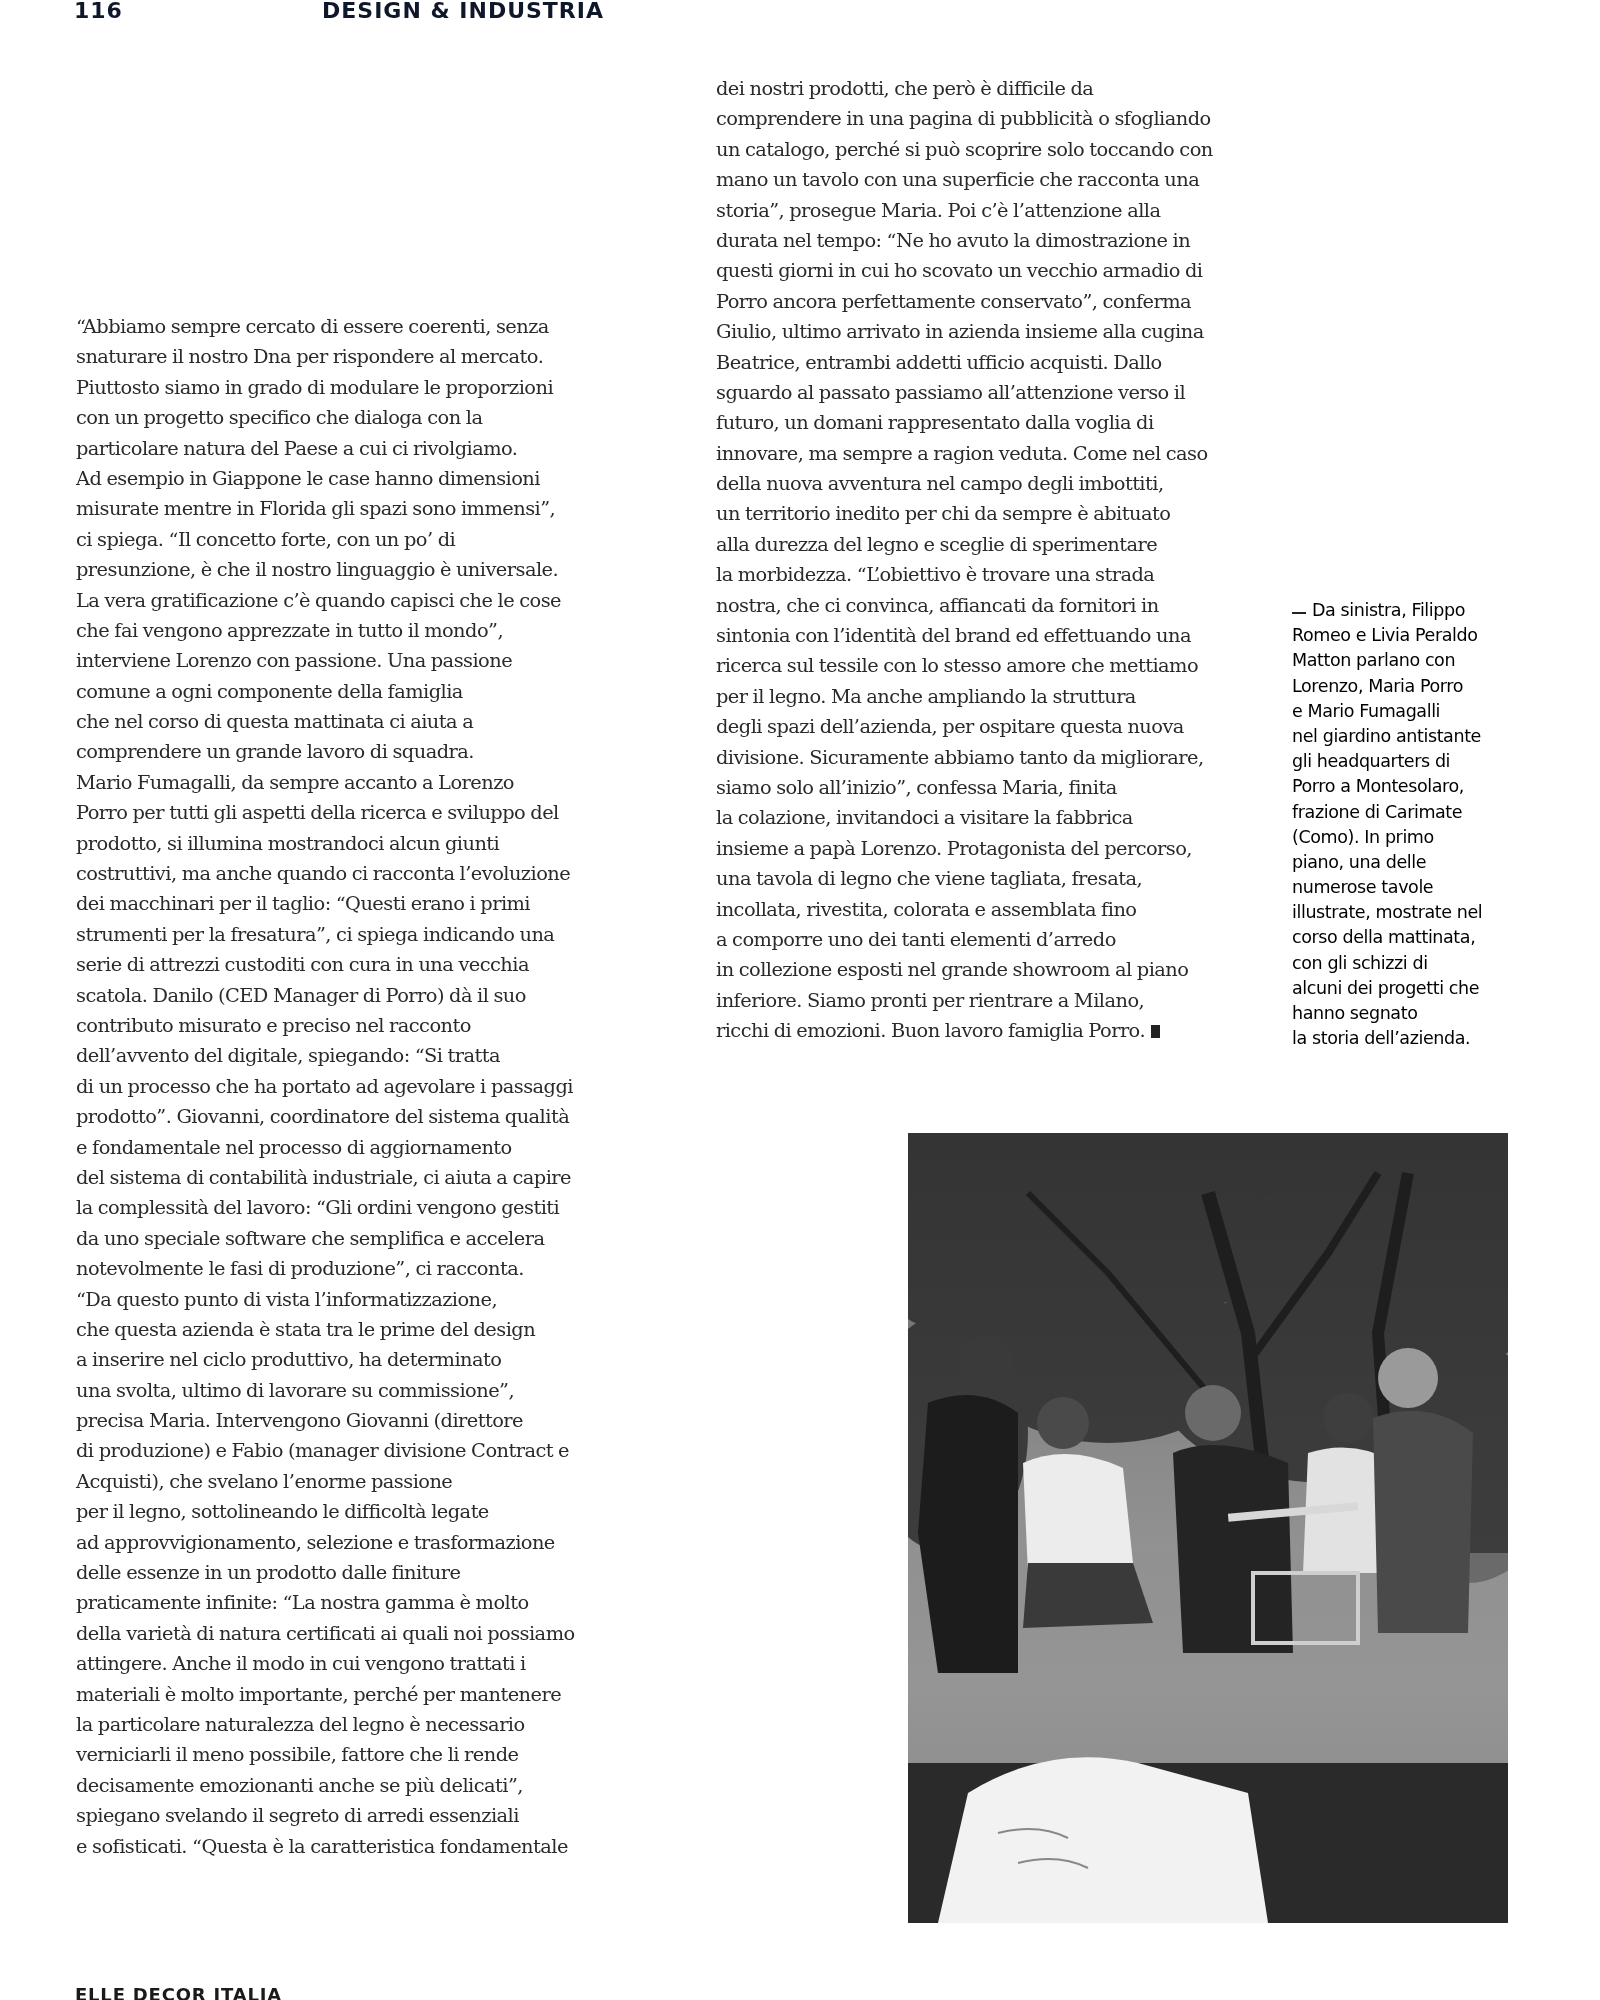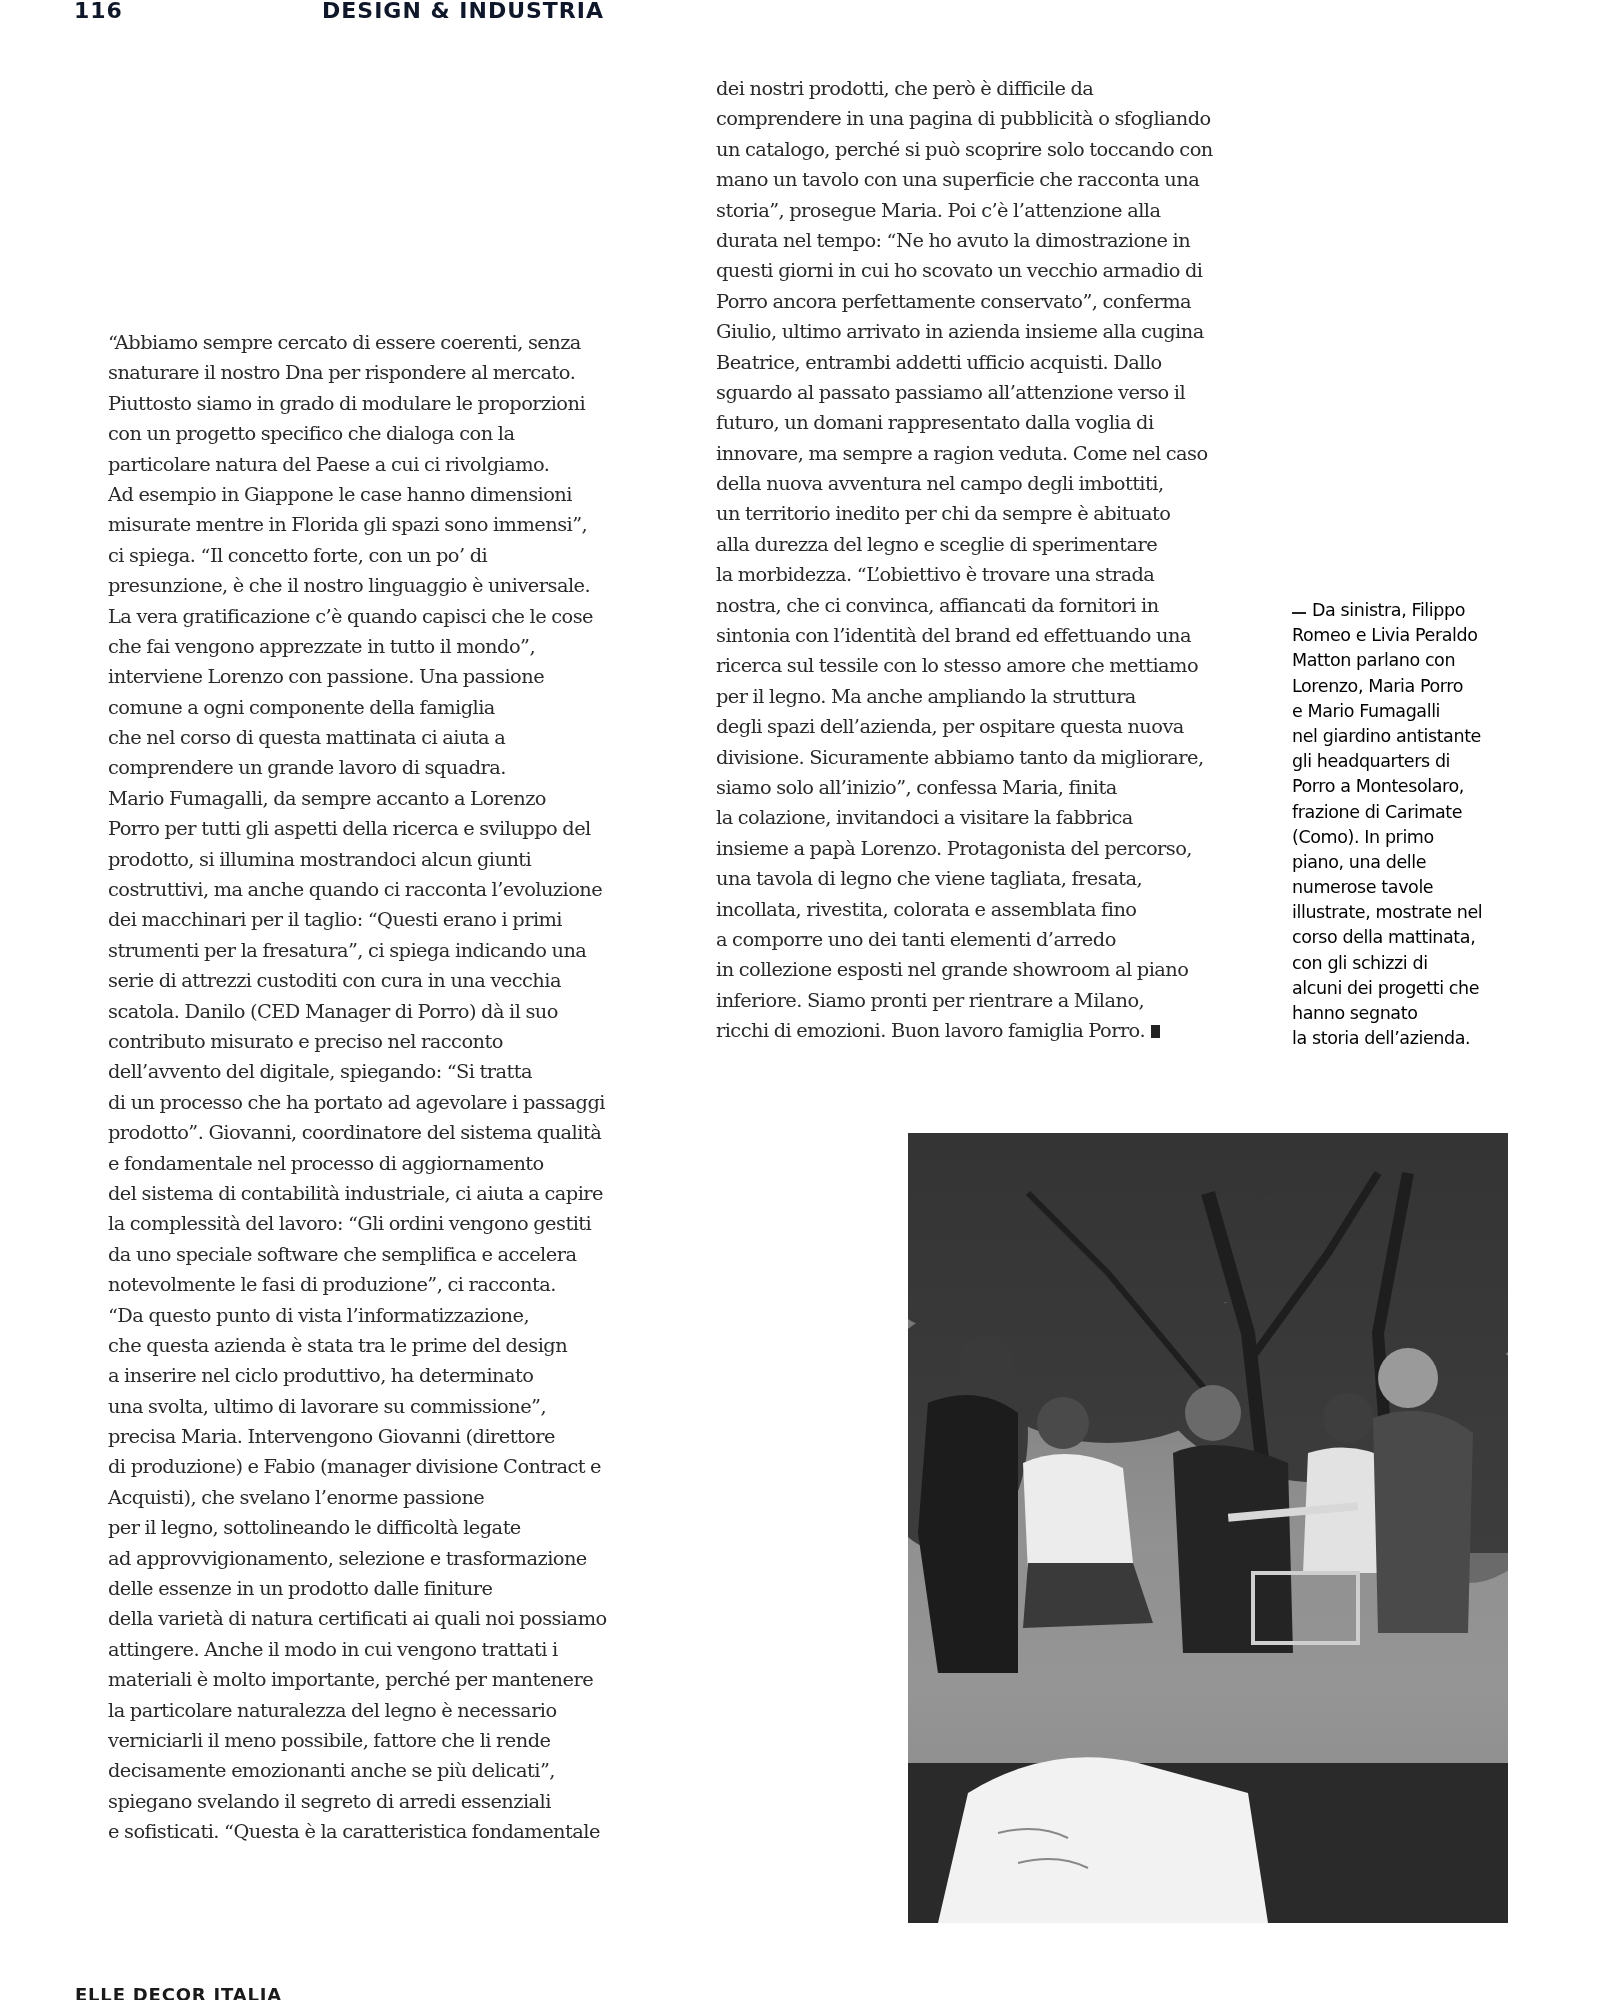--- a/index.html
+++ b/index.html
@@ -1,21 +1,21 @@
 <!DOCTYPE html>
 <html><head>
   <meta charset="utf-8">
   <style>
     html, body { margin: 0; padding: 0; background: #ffffff; }
     body { width: 1600px; height: 2000px; position: relative; overflow: hidden; color: #222; }
     .running-head { position: absolute; top: 0; left: 0; width: 1600px; height: 30px; font-family: "DejaVu Sans", sans-serif; font-weight: bold; font-size: 22px; letter-spacing: 1px; color: #0f172a; padding-left: 44px; }
     .page-number { position: absolute; left: 74px; top: -2px; }
     .section-title { position: absolute; left: 322px; top: -2px; }
     .column { position: absolute; font-family: "DejaVu Serif", serif; font-size: 19.4px; line-height: 30.4px; color: #2a2a2a; white-space: nowrap; letter-spacing: -0.55px; word-spacing: -0.5px; }
-    .col-left { left: 76px; top: 328px; width: 600px; margin-left: 32px; }
+    .col-left { left: 76px; top: 312px; width: 600px; }
     .col-mid { left: 716px; top: 74px; width: 600px; }
     .column .line { display: block; height: 30.4px; }
     .end-mark { display: inline-block; width: 9px; height: 13px; background: #222; margin-left: 6px; vertical-align: -1px; }
     .caption { position: absolute; left: 1292px; top: 598px; width: 240px; font-family: "DejaVu Sans", sans-serif; font-size: 17.5px; line-height: 25.2px; color: #000000; letter-spacing: -0.4px; white-space: nowrap; }
     .caption .line { display: block; height: 25.2px; }
     .caption-dash { display: inline-block; width: 14px; height: 2px; background: #222; vertical-align: 2px; margin-right: 6px; }
     .photo { position: absolute; left: 908px; top: 1133px; width: 600px; height: 790px; overflow: hidden; background: #6a6a6a; }
     .photo svg { display: block; }
     .footer { position: absolute; left: 75px; top: 1984px; font-family: "DejaVu Sans", sans-serif; font-weight: bold; font-size: 18px; letter-spacing: 0.8px; color: #1a1a1a; }
   </style>
@@ -63,20 +63,21 @@
     <span class="line">“Da questo punto di vista l’informatizzazione,</span>
     <span class="line">che questa azienda è stata tra le prime del design</span>
     <span class="line">a inserire nel ciclo produttivo, ha determinato</span>
     <span class="line">una svolta, ultimo di lavorare su commissione”,</span>
     <span class="line">precisa Maria. Intervengono Giovanni (direttore</span>
     <span class="line">di produzione) e Fabio (manager divisione Contract e</span>
     <span class="line">Acquisti), che svelano l’enorme passione</span>
     <span class="line">per il legno, sottolineando le difficoltà legate</span>
     <span class="line">ad approvvigionamento, selezione e trasformazione</span>
     <span class="line">delle essenze in un prodotto dalle finiture</span>
+    <span class="line">praticamente infinite: “La nostra gamma è molto</span>
     <span class="line">della varietà di natura certificati ai quali noi possiamo</span>
     <span class="line">attingere. Anche il modo in cui vengono trattati i</span>
     <span class="line">materiali è molto importante, perché per mantenere</span>
     <span class="line">la particolare naturalezza del legno è necessario</span>
     <span class="line">verniciarli il meno possibile, fattore che li rende</span>
     <span class="line">decisamente emozionanti anche se più delicati”,</span>
     <span class="line">spiegano svelando il segreto di arredi essenziali</span>
     <span class="line">e sofisticati. “Questa è la caratteristica fondamentale</span>
   </div>
 <div class="column col-mid" id="col-mid">

